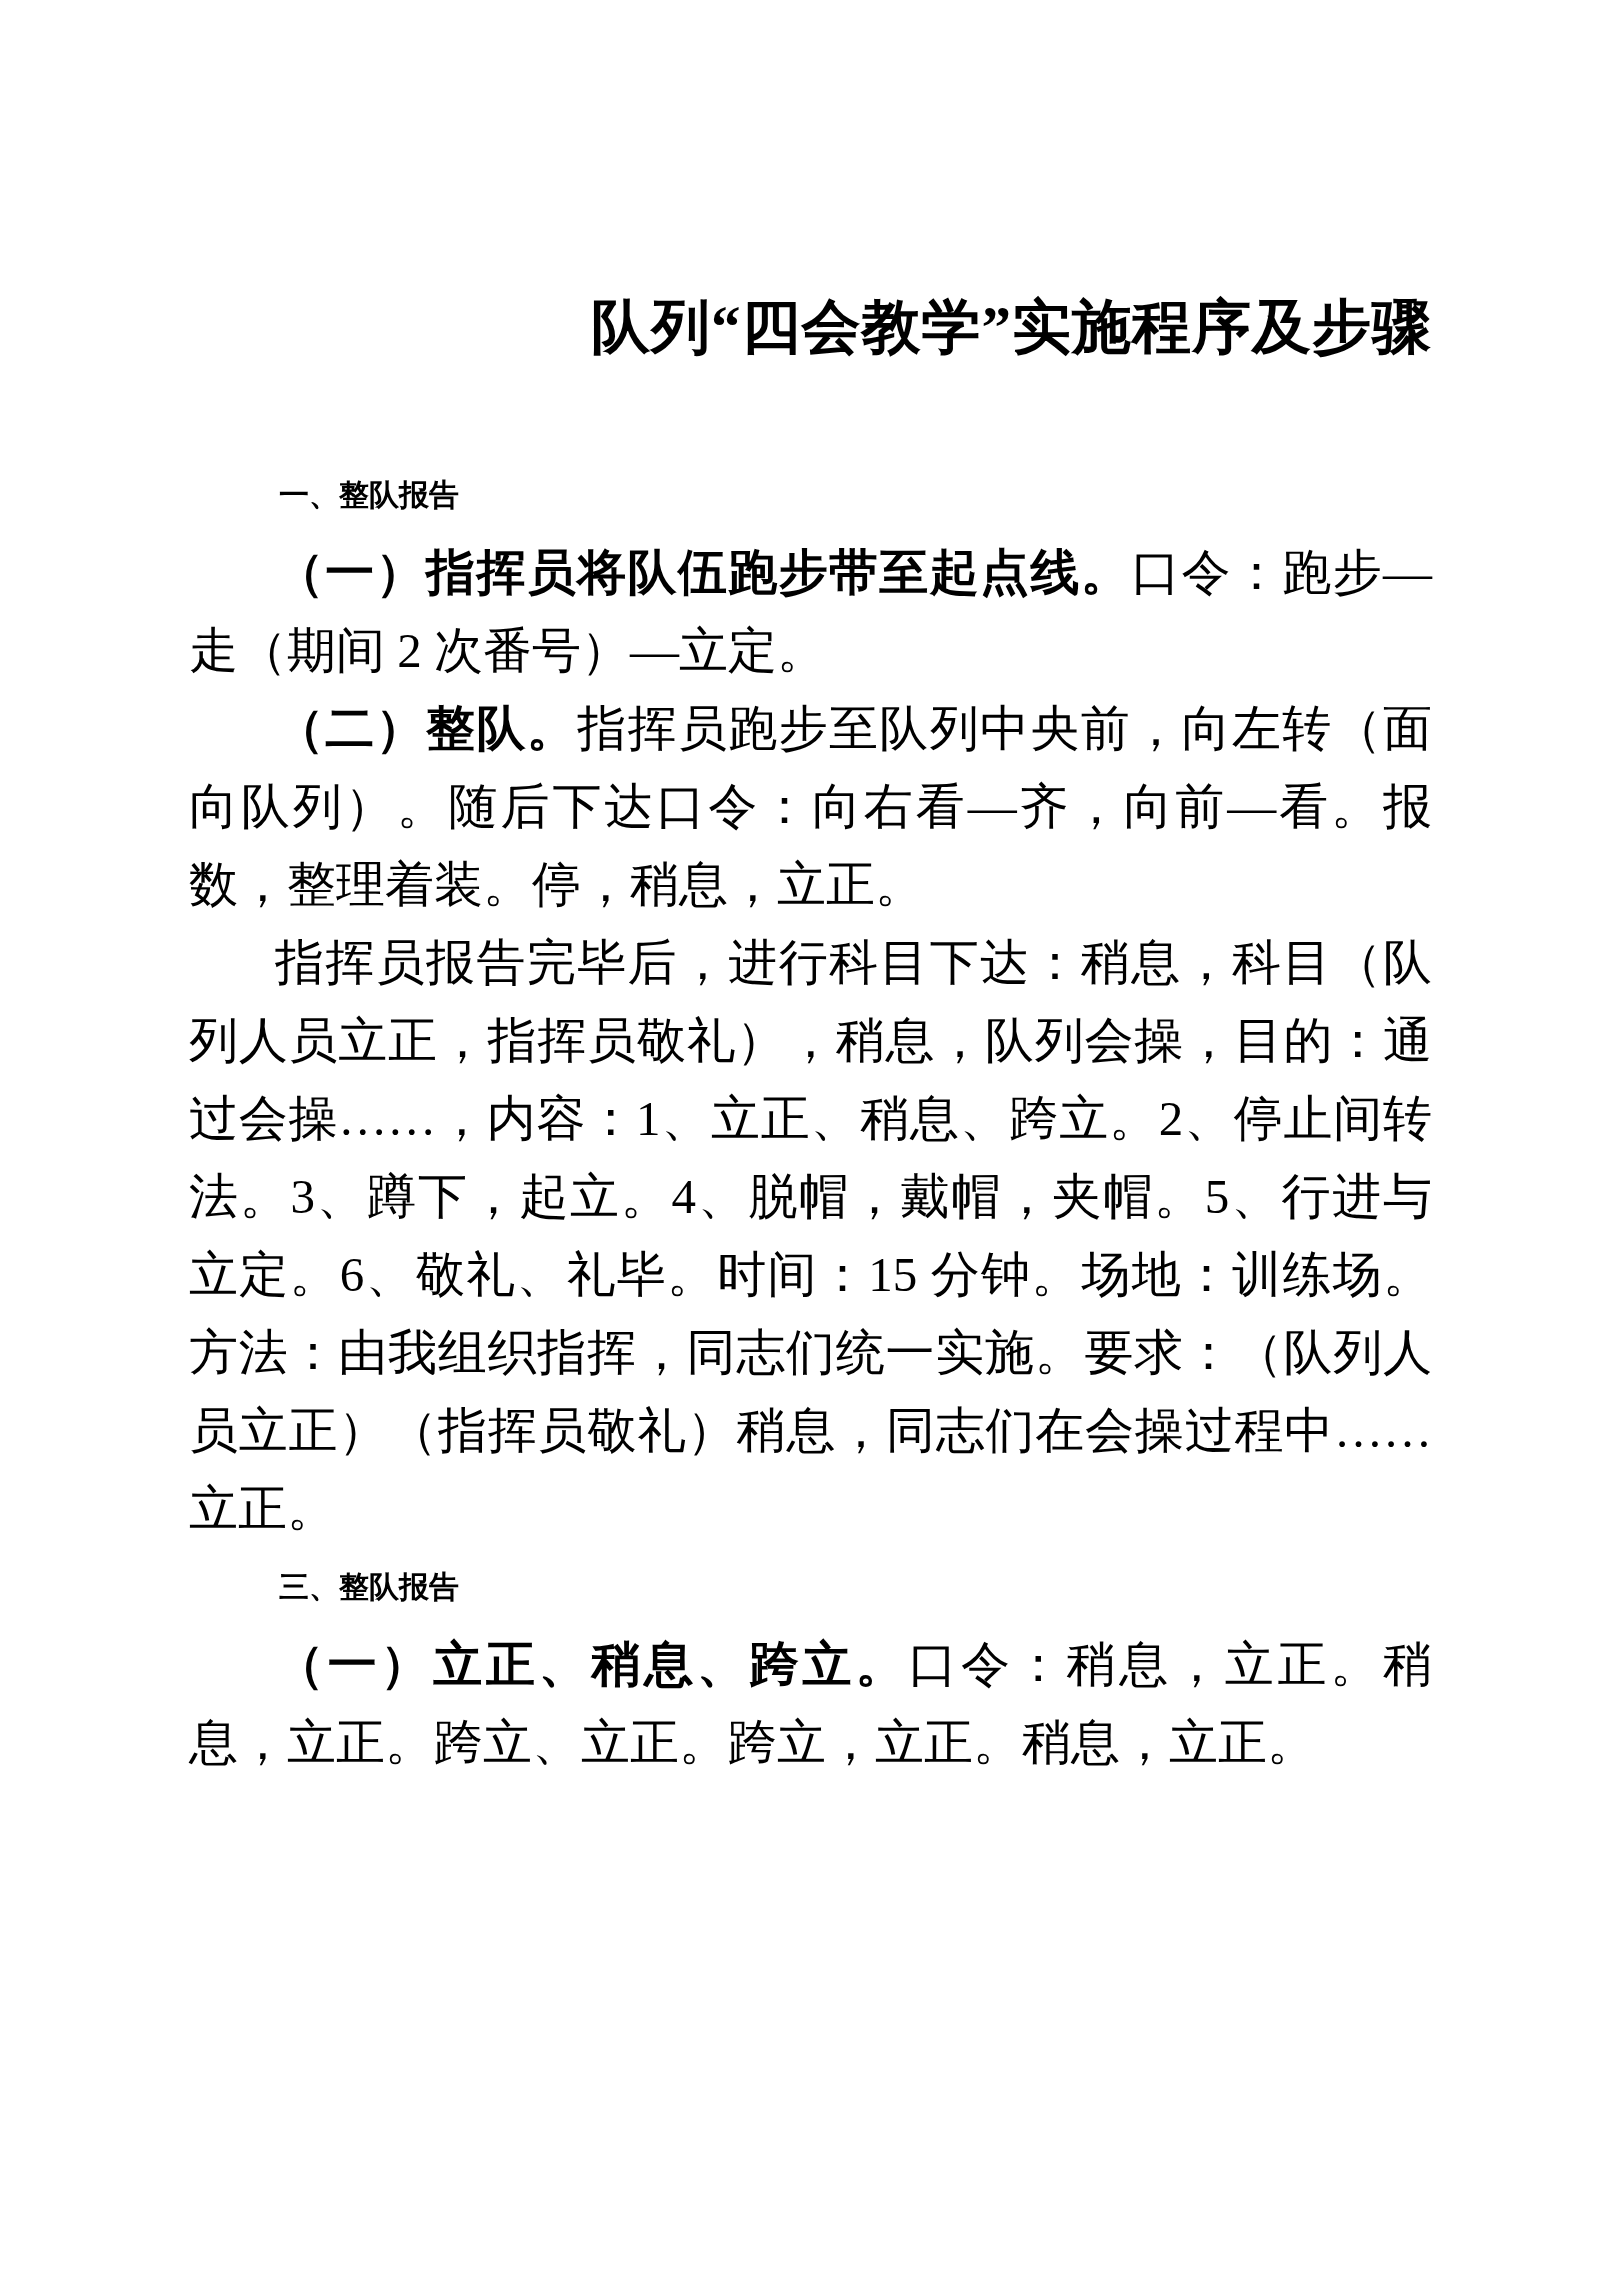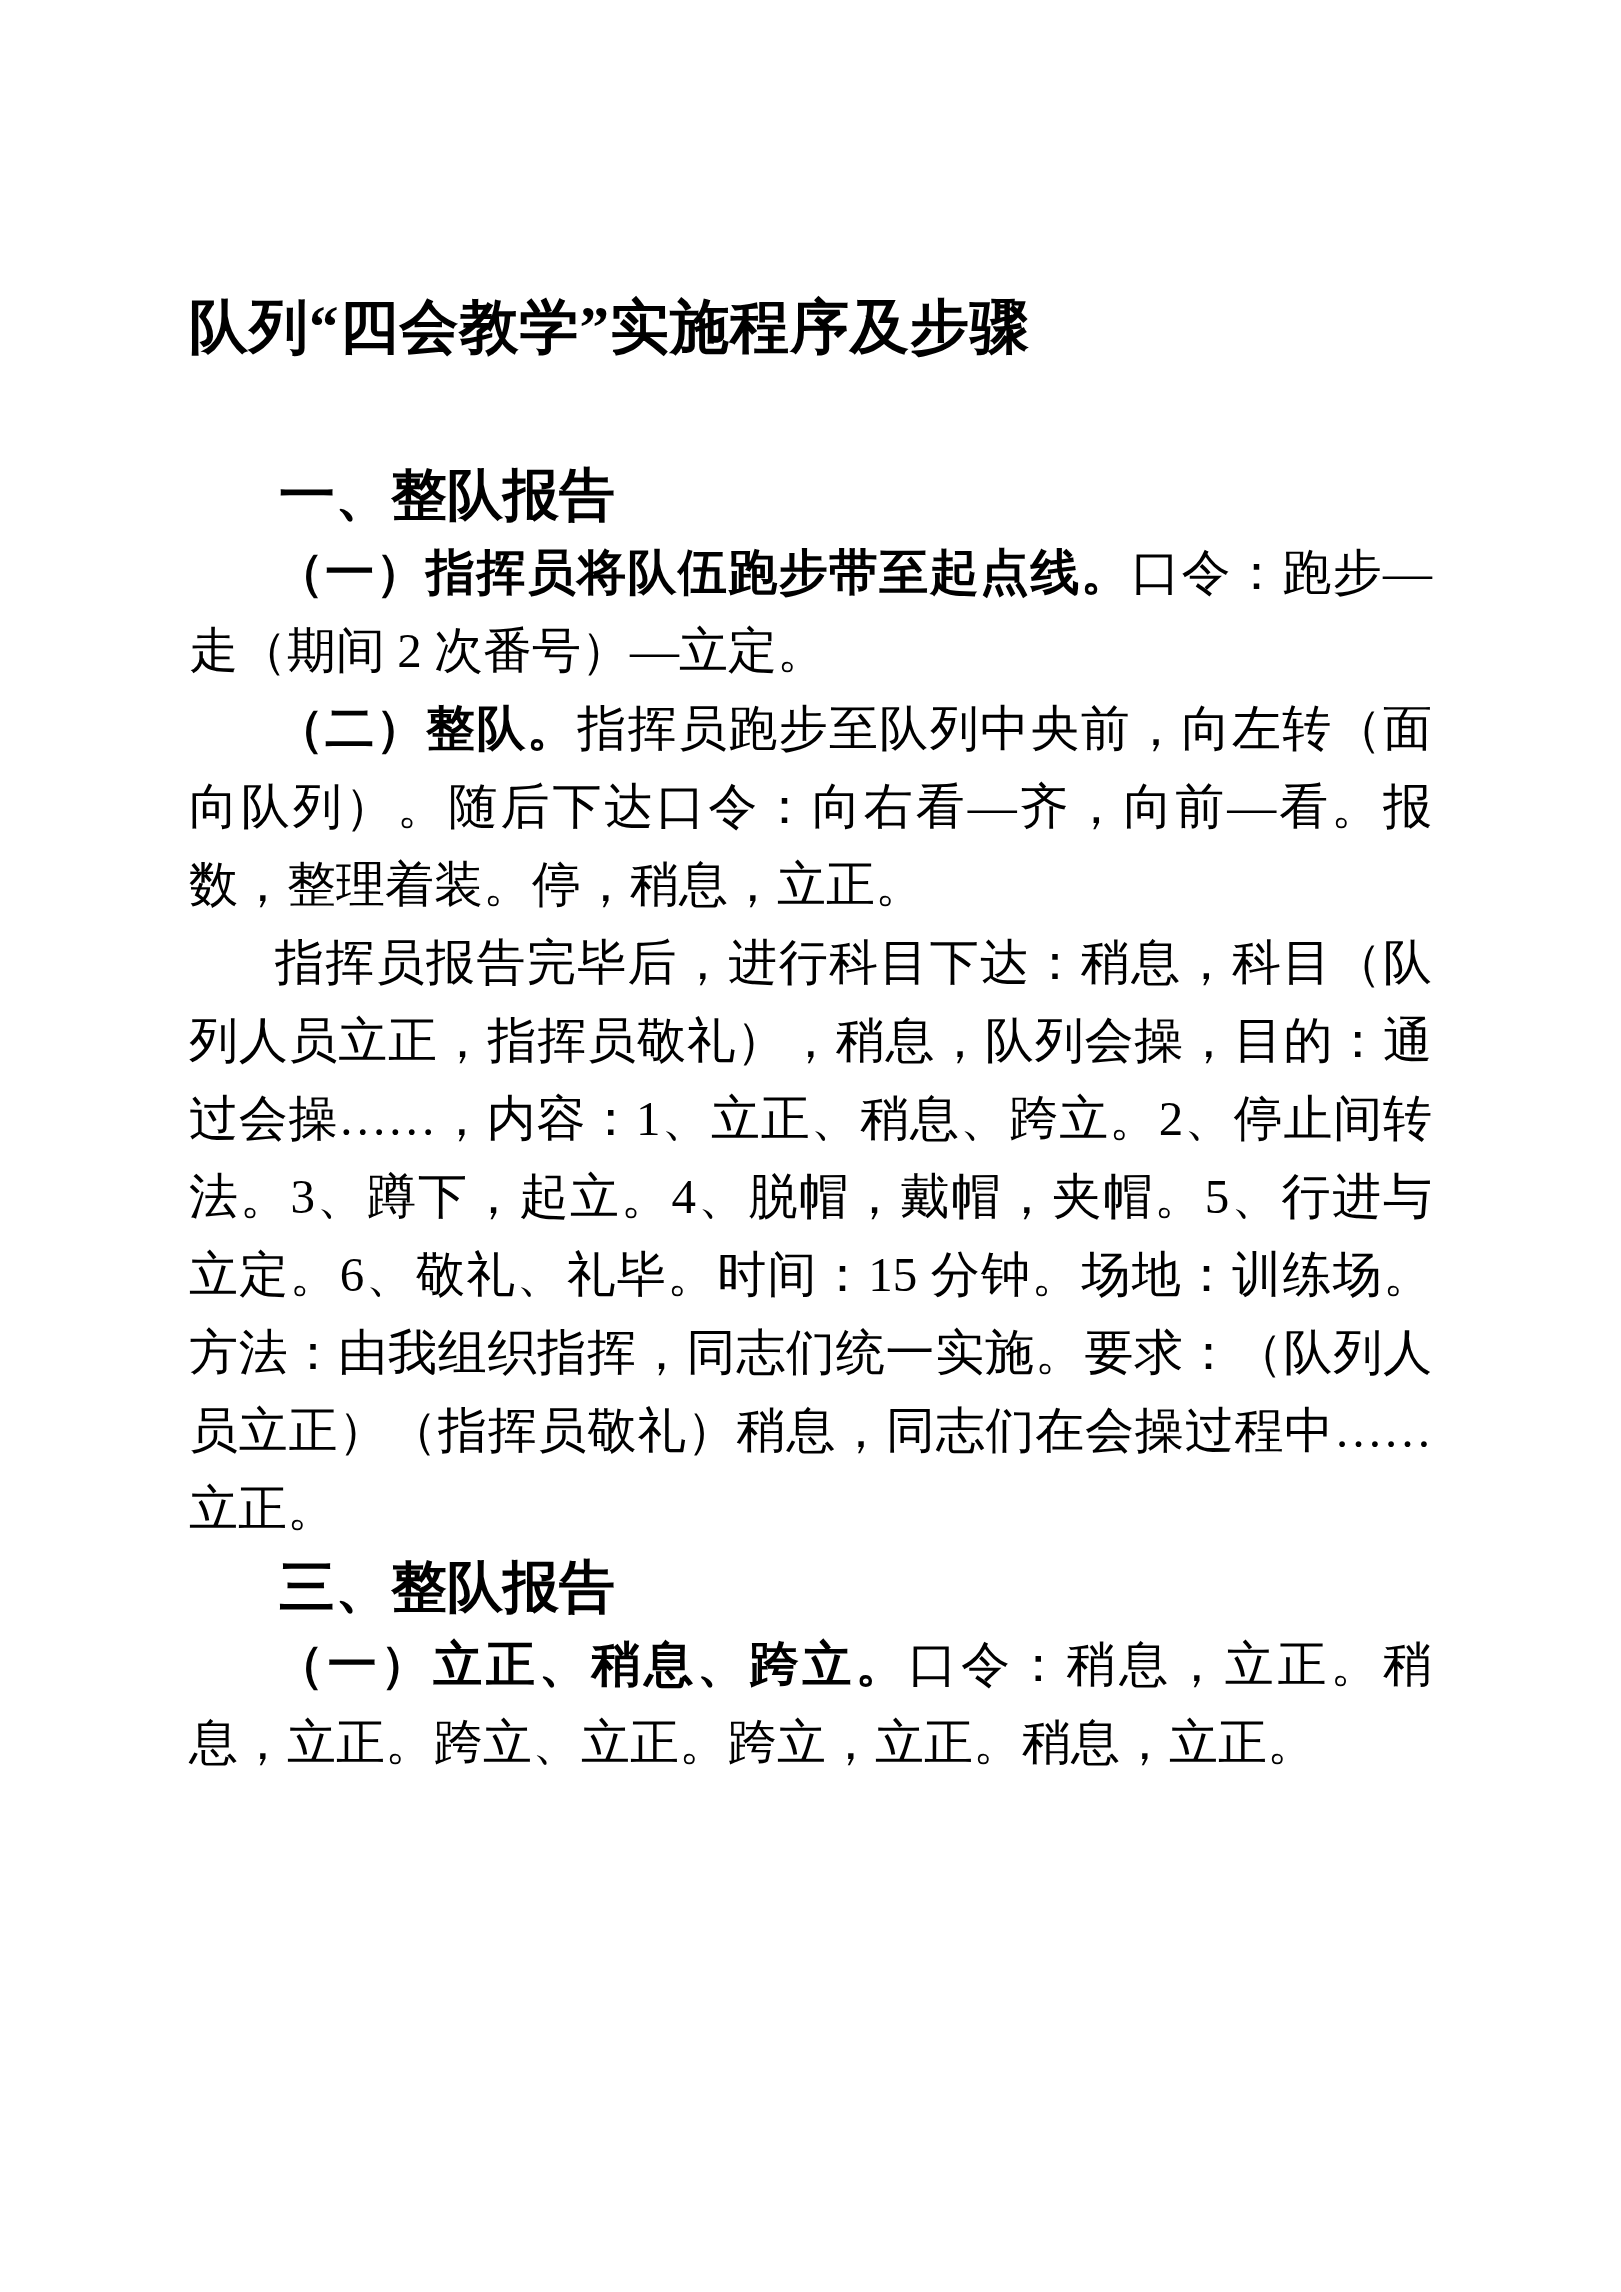--- a/index.html
+++ b/index.html
@@ -16,29 +16,29 @@
     padding: 282px 189px 0 189px;
     background: #ffffff;
     overflow: hidden;
   }
   .doc-title {
     margin: 0 0 84px 0;
     font-family: "Liberation Serif", "DejaVu Serif", serif;
     font-weight: bold;
     font-size: 59px;
     line-height: 90px;
-    text-align: left;
+    text-align: right;
     letter-spacing: 1px;
     color: #000000;
   }
   .section-heading {
     margin: 0;
     font-family: "Liberation Sans", "DejaVu Sans", sans-serif;
     font-weight: bold;
-    font-size: 56px;
+    font-size: 30px;
     line-height: 78px;
     text-indent: 90px;
     color: #000000;
   }
   .para {
     margin: 0;
     font-family: "Liberation Serif", "DejaVu Serif", serif;
     font-size: 49px;
     line-height: 78px;
     text-indent: 86px;

